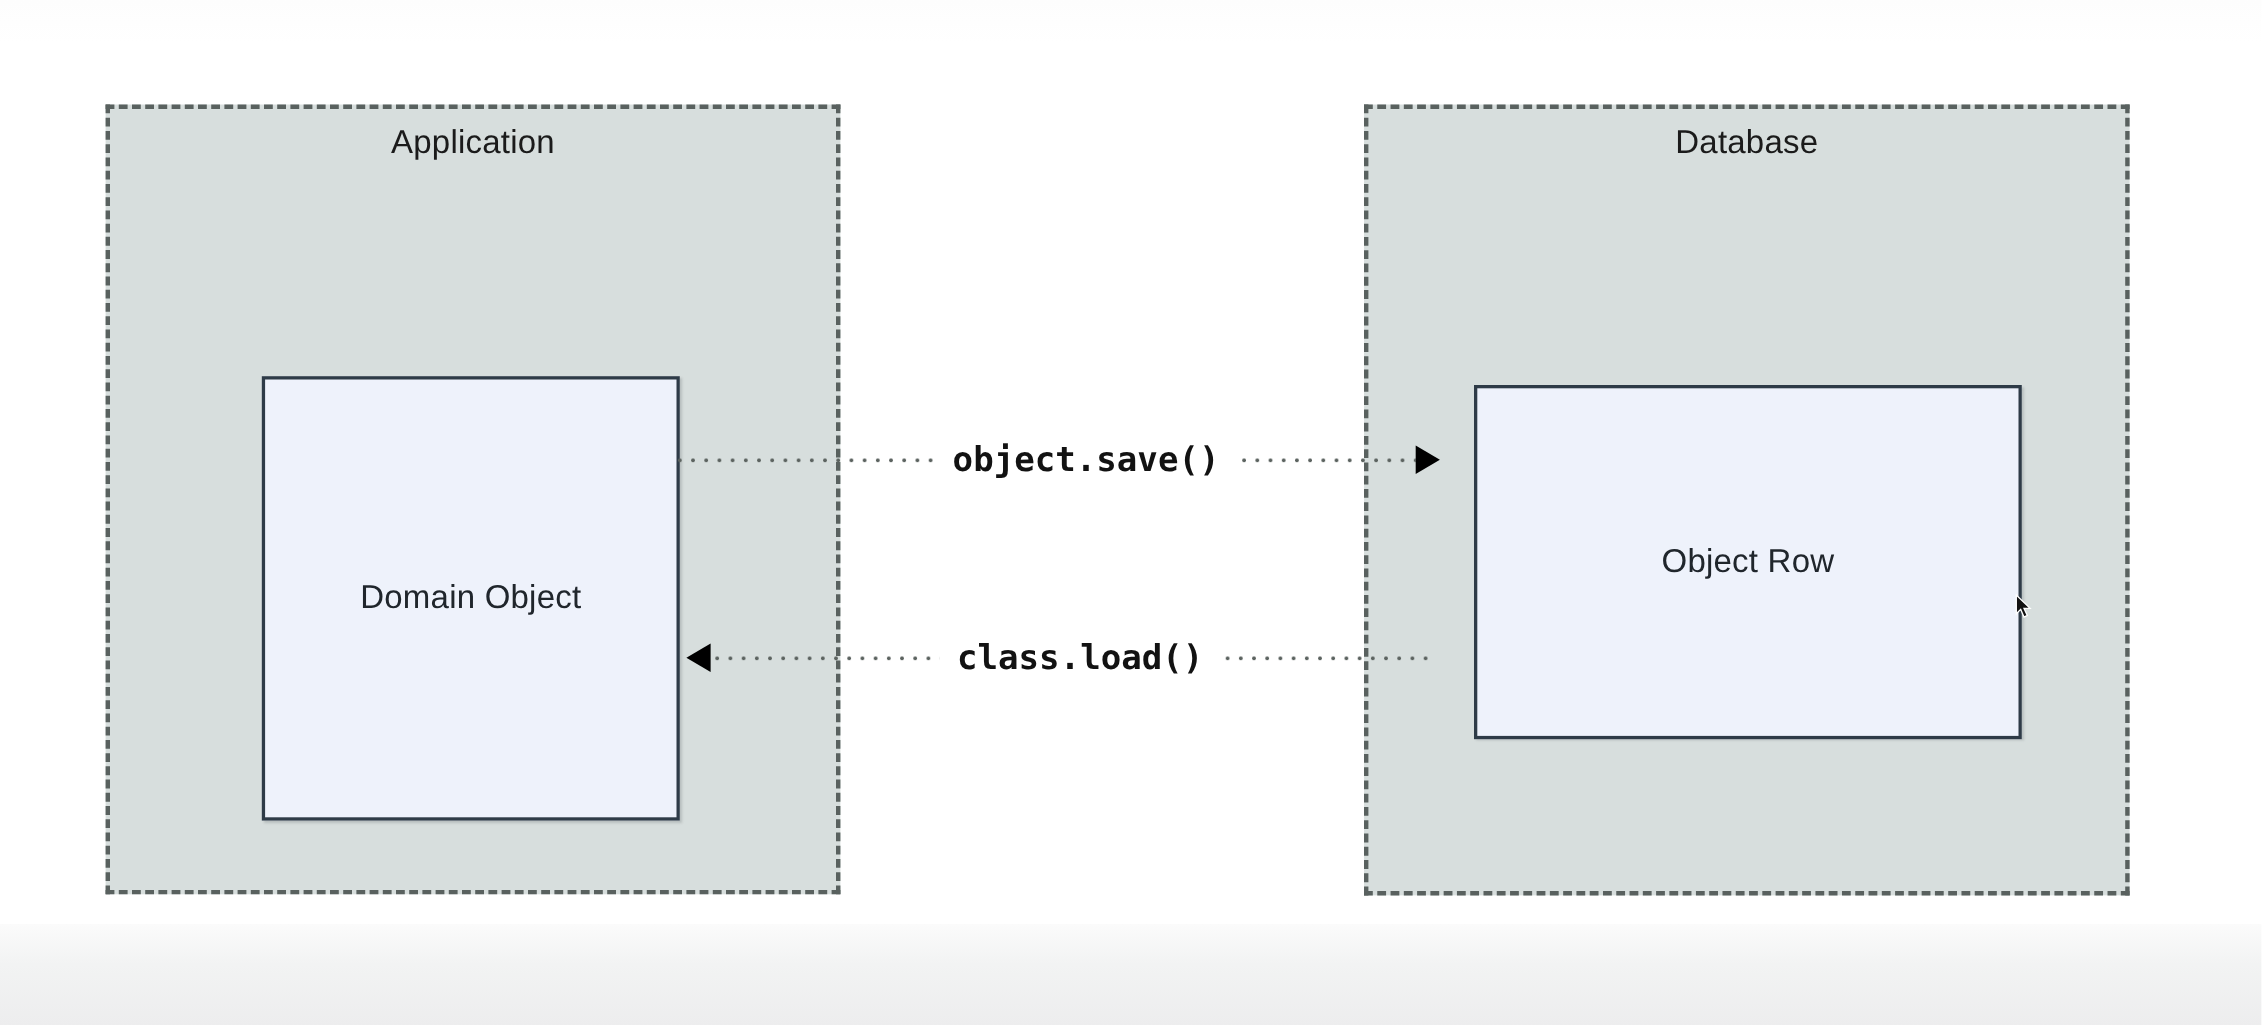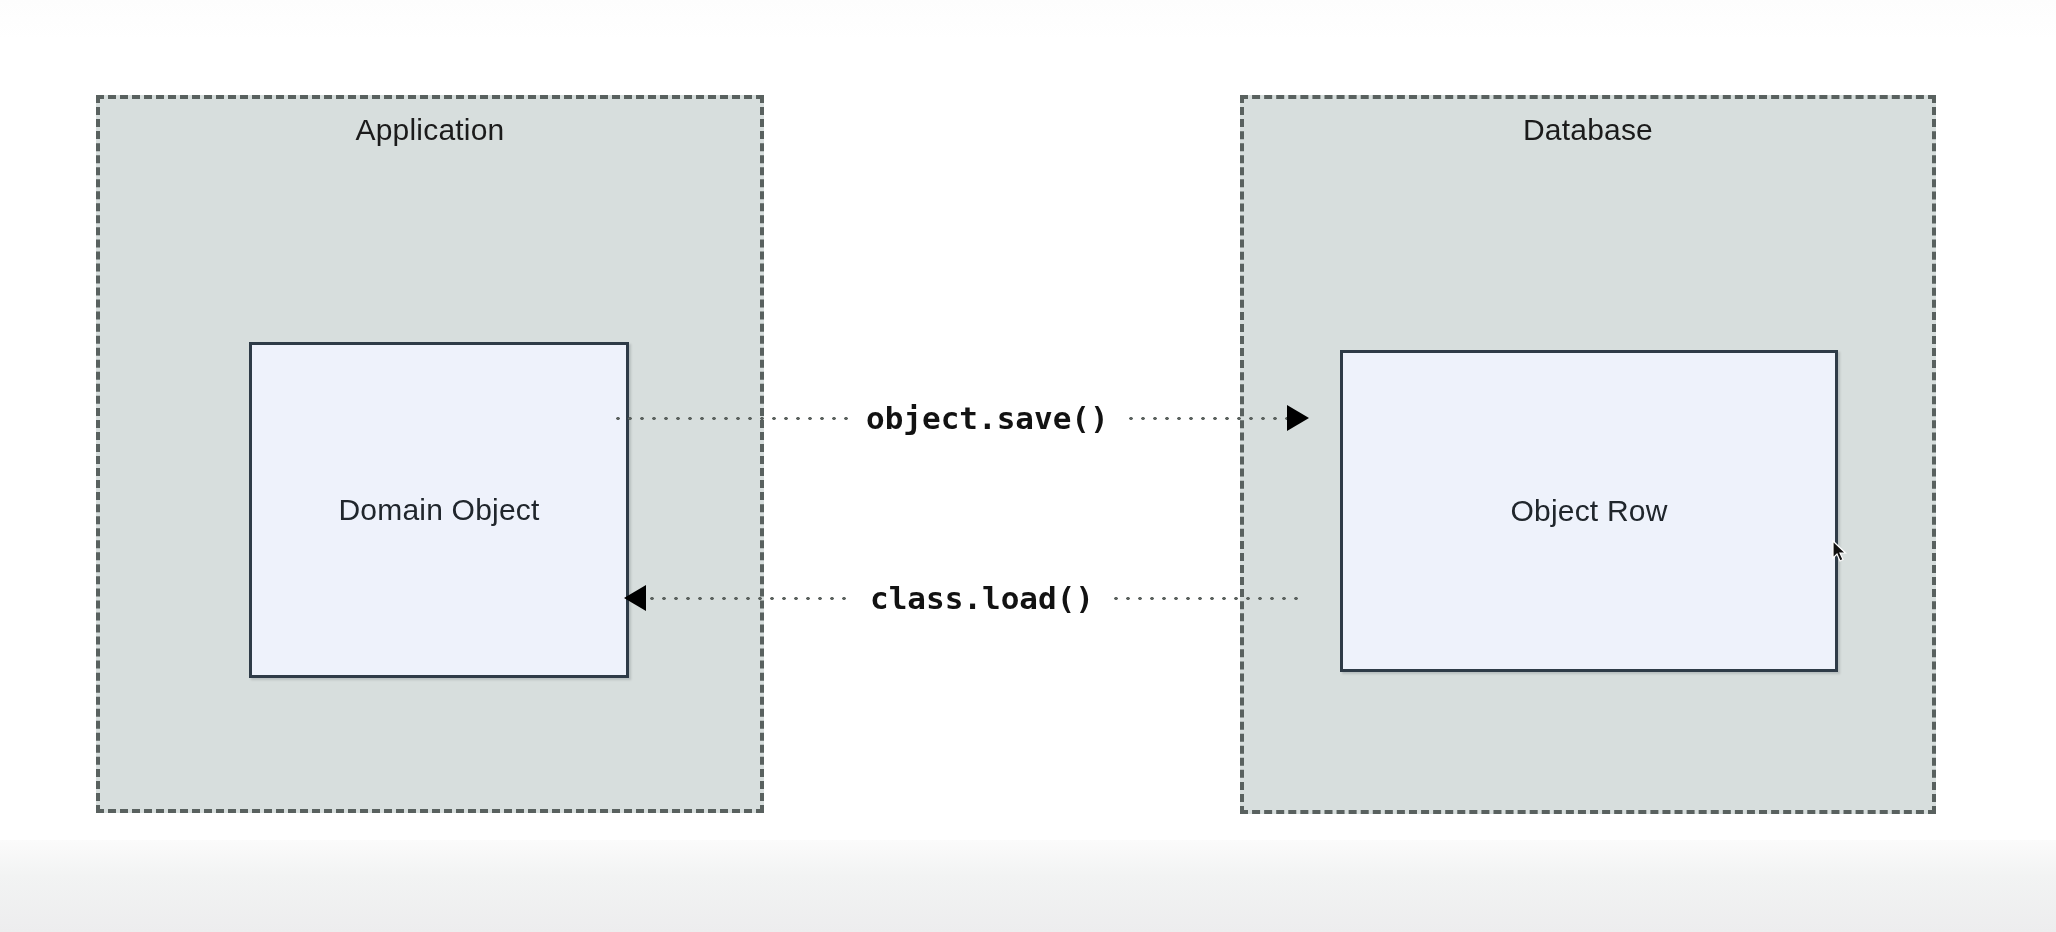--- a/index.html
+++ b/index.html
@@ -81,24 +81,24 @@
     justify-content: center;
     box-shadow: 2px 2px 2px rgba(90,100,105,0.25);
   }
   .entity-label {
     font-size: 30px;
     color: #20262c;
     font-family: "Liberation Sans", sans-serif;
     letter-spacing: 0.2px;
   }
   #entity-domain-object {
-    left: 249px;
+    left: 238px;
     top: 342px;
     width: 380px;
-    height: 336px;
+    height: 404px;
   }
   #entity-table-row {
     left: 1340px;
     top: 350px;
     width: 498px;
     height: 322px;
   }
 
   
   .connector {

